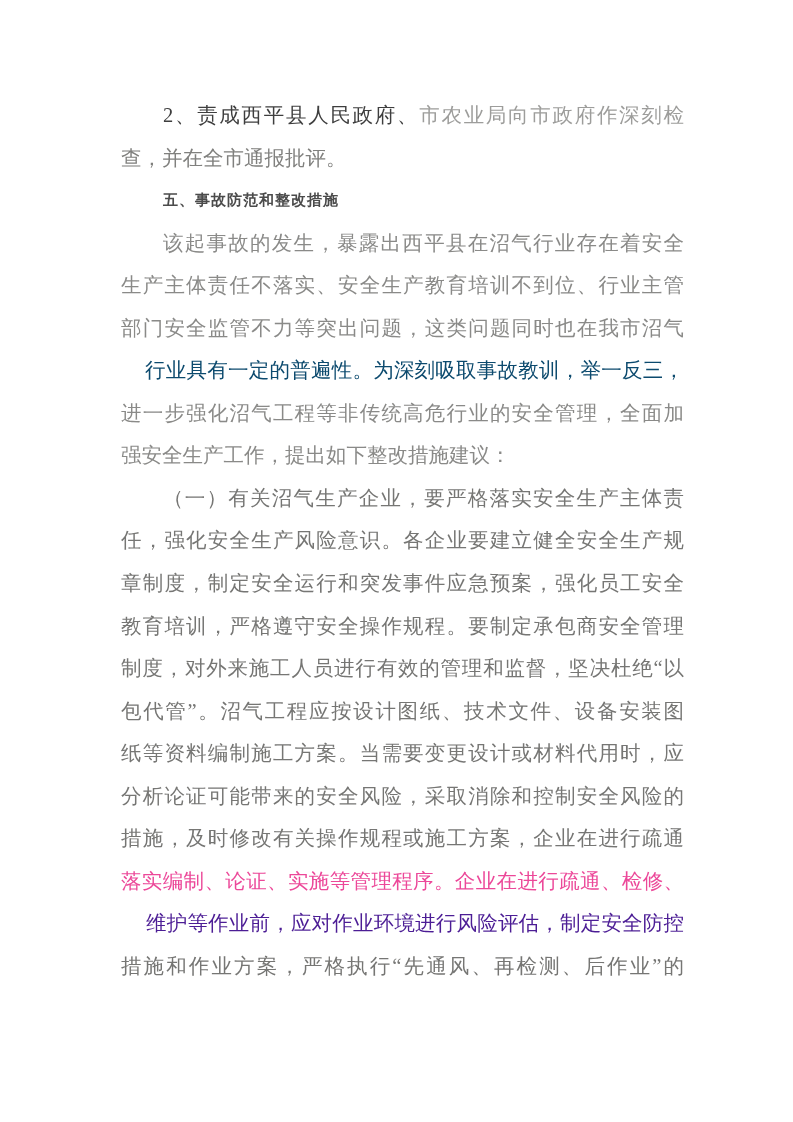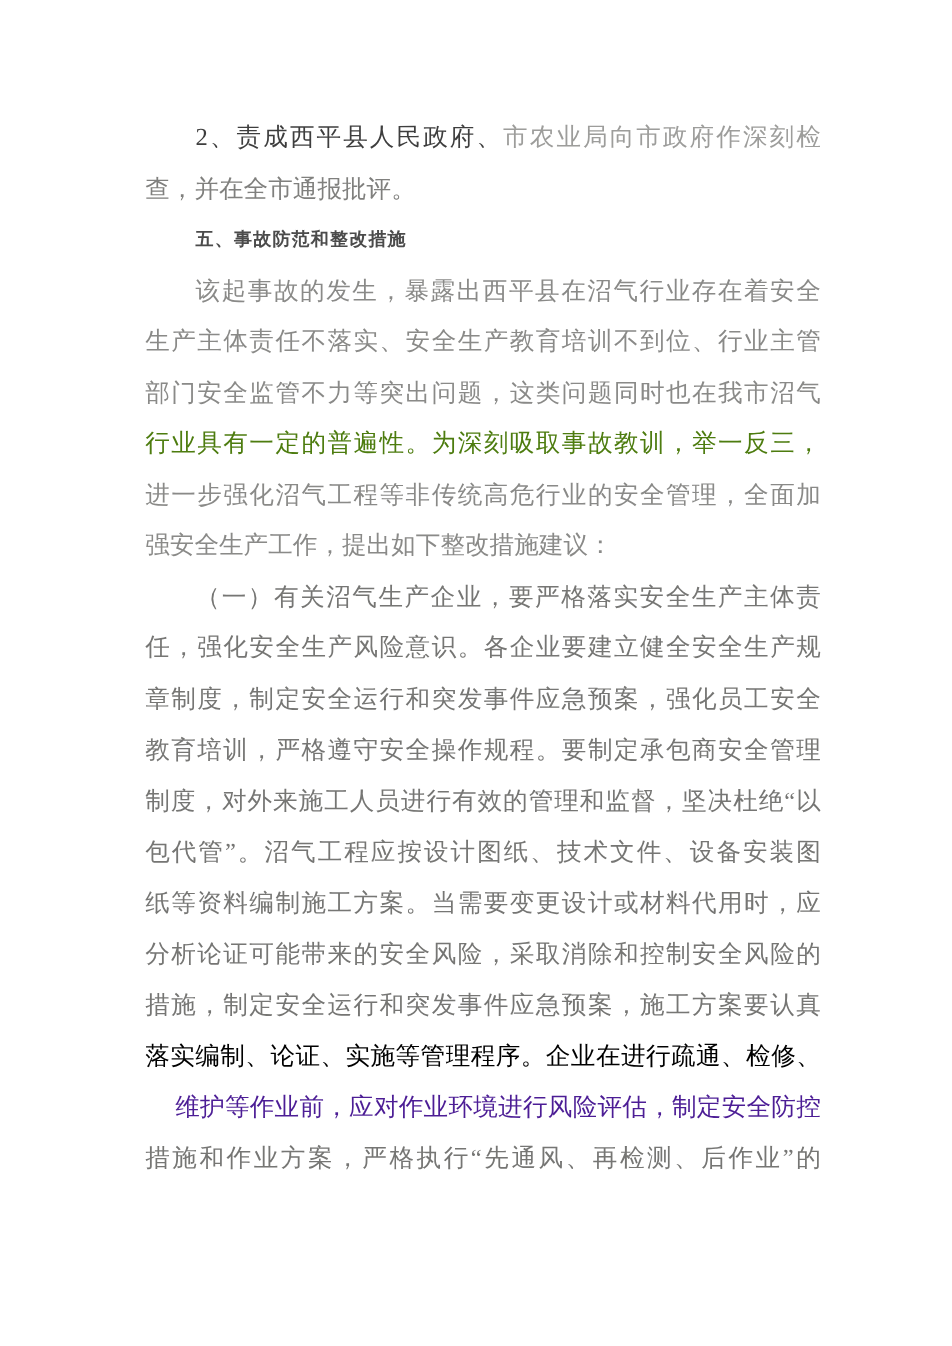--- a/index.html
+++ b/index.html
@@ -56,29 +56,29 @@
 <body>
 
 <div class="page">
   <div class="doc-body">
       <div class="line indent"><span style="color: rgb(62, 62, 62);">2、责成西平县人民政府、</span><span style="color: rgb(157, 157, 155);">市农业局向市政府作深刻检</span></div>
       <div class="line no-just"><span style="color: rgb(128, 128, 126);">查，并在全市通报批评。</span></div>
       <div class="line indent no-just heading"><span style="color: rgb(75, 75, 75);">五、事故防范和整改措施</span></div>
       <div class="line indent"><span style="color: rgb(138, 138, 136);">该起事故的发生，暴露出西平县在沼气行业存在着安全</span></div>
       <div class="line"><span style="color: rgb(138, 138, 136);">生产主体责任不落实、安全生产教育培训不到位、行业主管</span></div>
       <div class="line"><span style="color: rgb(138, 138, 136);">部门安全监管不力等突出问题，这类问题同时也在我市沼气</span></div>
-      <div class="line"><span style="color: #4d7c0f;">行业具有一定的普遍性。为深刻吸取事故教训，举一反三，</span></div>
+      <div class="line"><span style="color: #0c4a6e; margin-left: 24px;">行业具有一定的普遍性。为深刻吸取事故教训，举一反三，</span></div>
       <div class="line"><span style="color: rgb(138, 138, 136);">进一步强化沼气工程等非传统高危行业的安全管理，全面加</span></div>
       <div class="line no-just"><span style="color: rgb(138, 138, 136);">强安全生产工作，提出如下整改措施建议：</span></div>
       <div class="line indent"><span style="color: rgb(118, 118, 116);">（一）有关沼气生产企业，要严格落实安全生产主体责</span></div>
       <div class="line"><span style="color: rgb(118, 118, 116);">任，强化安全生产风险意识。各企业要建立健全安全生产规</span></div>
       <div class="line"><span style="color: rgb(118, 118, 116); margin-top: 48px;">章制度，制定安全运行和突发事件应急预案，强化员工安全</span></div>
       <div class="line"><span style="color: rgb(118, 118, 116);">教育培训，严格遵守安全操作规程。要制定承包商安全管理</span></div>
       <div class="line"><span style="color: rgb(118, 118, 116);">制度，对外来施工人员进行有效的管理和监督，坚决杜绝“以</span></div>
       <div class="line"><span style="color: rgb(118, 118, 116);">包代管”。沼气工程应按设计图纸、技术文件、设备安装图</span></div>
       <div class="line"><span style="color: rgb(118, 118, 116);">纸等资料编制施工方案。当需要变更设计或材料代用时，应</span></div>
       <div class="line"><span style="color: rgb(118, 118, 116);">分析论证可能带来的安全风险，采取消除和控制安全风险的</span></div>
-      <div class="line"><span style="color: rgb(118, 118, 116);">措施，制定安全运行和突发事件应急预案，施工方案要认真</span></div>
-      <div class="line"><span style="color: #000000;">落实编制、论证、实施等管理程序。企业在进行疏通、检修、</span></div>
+      <div class="line"><span style="color: rgb(118, 118, 116);">措施，及时修改有关操作规程或施工方案，企业在进行疏通</span></div>
+      <div class="line"><span style="color: #ec4899;">落实编制、论证、实施等管理程序。企业在进行疏通、检修、</span></div>
       <div class="line"><span style="color: #4c1d95; margin-left: 25px;">维护等作业前，应对作业环境进行风险评估，制定安全防控</span></div>
       <div class="line"><span style="color: rgb(118, 118, 116);">措施和作业方案，严格执行“先通风、再检测、后作业”的</span></div>
     </div>
 </div>
 
 </body></html>

